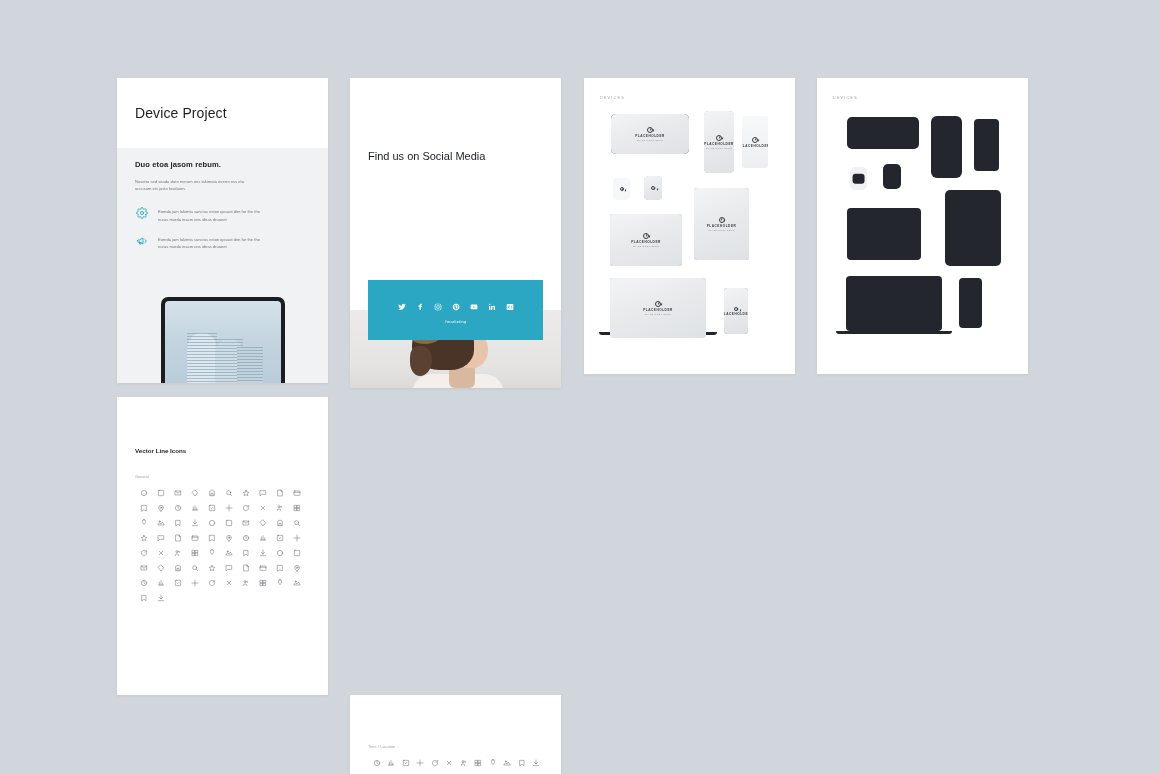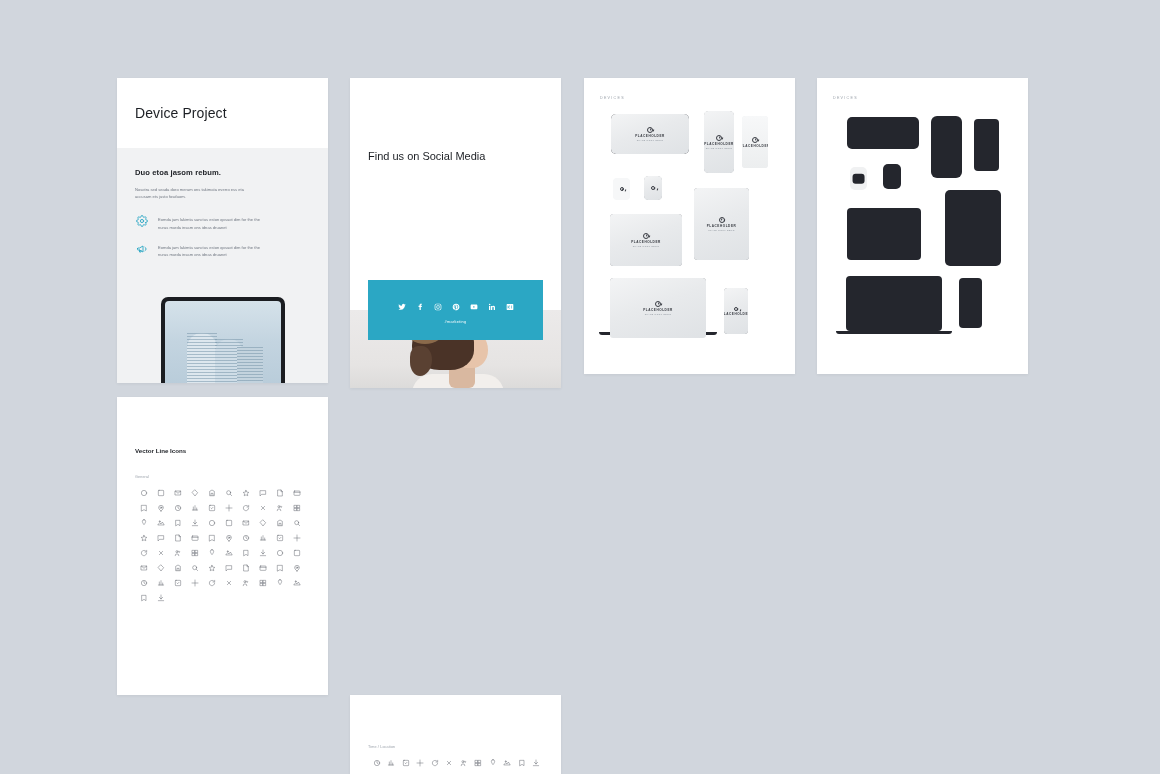--- a/index.html
+++ b/index.html
@@ -24,21 +24,21 @@
   #card3 { left:584px; top:78px; width:211px; height:296px; }
   #card4 { left:817px; top:78px; width:211px; height:296px; }
 
   
   #card5 { left:117px; top:397px; width:211px; height:298px; }
   #card6 { left:350px; top:397px; width:211px; height:298px; }
 
   
   .c1-top { height: 70px; background:#fff; display:flex; align-items:center; padding-left:18px;}
   .c1-title { font-size:14px; color:#1c1f24; font-weight:400; letter-spacing:.1px;}
-  .c1-body { background:#f1f2f3; height:235px; padding:20px 18px 0 18px; position:relative;}
+  .c1-body { background:#f1f2f3; height:235px; padding:12px 18px 0 18px; position:relative;}
   .c1-h2 { font-size:7.6px; font-weight:bold; color:#1c1f24; letter-spacing:.1px; margin-bottom:9px;}
   .c1-p { font-size:4.1px; color:#6f7680; line-height:1.75; max-width:125px; margin-bottom:14px;}
   .feat { display:flex; align-items:flex-start; gap:9px; margin-bottom:11px;}
   .feat-ic { width:14px; height:14px; flex:none; display:flex; align-items:center; justify-content:center; color:#2ba7c4;}
   .feat-ic svg { width:12px; height:12px; }
   .feat-t { font-size:4.1px; color:#6f7680; line-height:1.8; max-width:108px; padding-top:2px;}
   .c1-shot {
     position:absolute; left:44px; bottom:-10px; width:124px; height:96px;
     background:#1b1d21; border-radius:7px 7px 0 0; padding:4px 4px 0 4px;
   }

